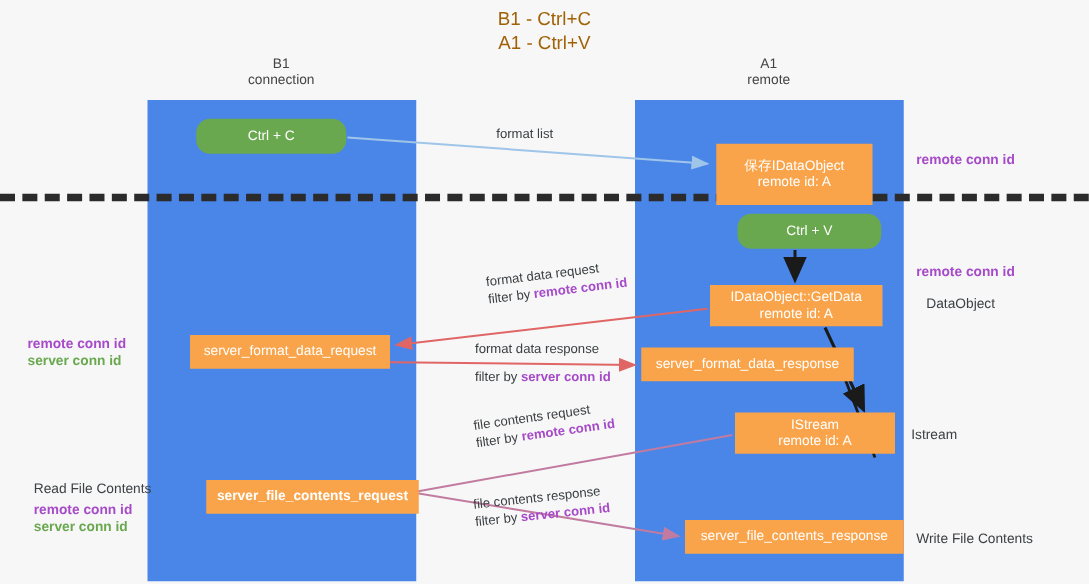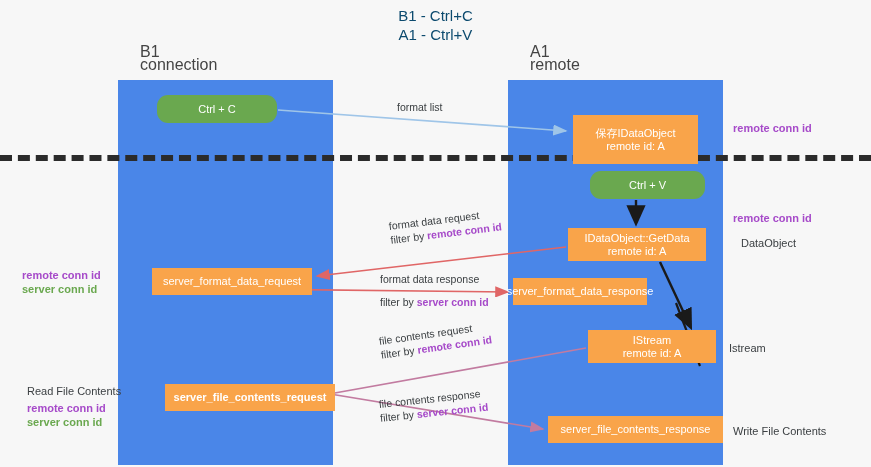--- a/index.html
+++ b/index.html
@@ -11,31 +11,31 @@
   }
   #stage{position:relative;width:871px;height:467px;}
 
   
   .lane{position:absolute;background:#4a86e8;}
   #lane-b1{left:118px;top:80px;width:215px;height:385px;}
   #lane-a1{left:508px;top:80px;width:215px;height:385px;}
 
   
   .lane-head{
-    position:absolute;text-align:left;
-    font-size:16px;color:#444;line-height:13px;
+    position:absolute;text-align:center;
+    font-size:11px;color:#444;line-height:13px;
   }
   #head-b1{left:140px;top:45px;width:170px;}
   #head-a1{left:530px;top:45px;width:170px;}
   .lane-head .l1{display:block;}
   .lane-head .l2{display:block;}
 
   #title{
     position:absolute;left:0;top:6px;width:871px;
-    text-align:center;font-size:15px;color:#0c4a6e;line-height:19px;
+    text-align:center;font-size:15px;color:#a16207;line-height:19px;
   }
   #title span{display:block;}
 
   
   #divider{
     position:absolute;left:0;top:155px;width:871px;height:0;
     border-top:6px dashed #2b2b2b;
   }
 
   
@@ -49,21 +49,21 @@
   }
   .node .ln{display:block;white-space:nowrap;}
   .green{background:#6aa84f;border-radius:11px;}
   .orange{background:#f9a44a;}
 
   #n-ctrlc{left:157px;top:95px;width:120px;height:28px;}
   #n-idataobject{left:573px;top:115px;width:125px;height:49px;}
   #n-ctrlv{left:578px;top:171px;width:115px;height:28px;margin-left:12px;}
   #n-getdata{left:568px;top:228px;width:138px;height:33px;}
   #n-sfdreq{left:152px;top:268px;width:160px;height:27px;}
-  #n-sfdresp{left:513px;top:278px;width:134px;height:27px;}
+  #n-sfdresp{left:513px;top:278px;width:170px;height:27px;}
   #n-istream{left:588px;top:330px;width:128px;height:33px;}
   #n-sfcreq{left:165px;top:384px;width:170px;height:27px;font-weight:bold;}
   #n-sfcresp{left:548px;top:416px;width:175px;height:27px;text-align:center;}
 
   
   .side{position:absolute;font-size:11px;line-height:14px;z-index:6;}
   .side .pur{color:#a64ac9;font-weight:bold;display:block;}
   .side .grn{color:#6aa84f;font-weight:bold;display:block;}
   .side .plain{color:#3c4043;display:block;}
 

